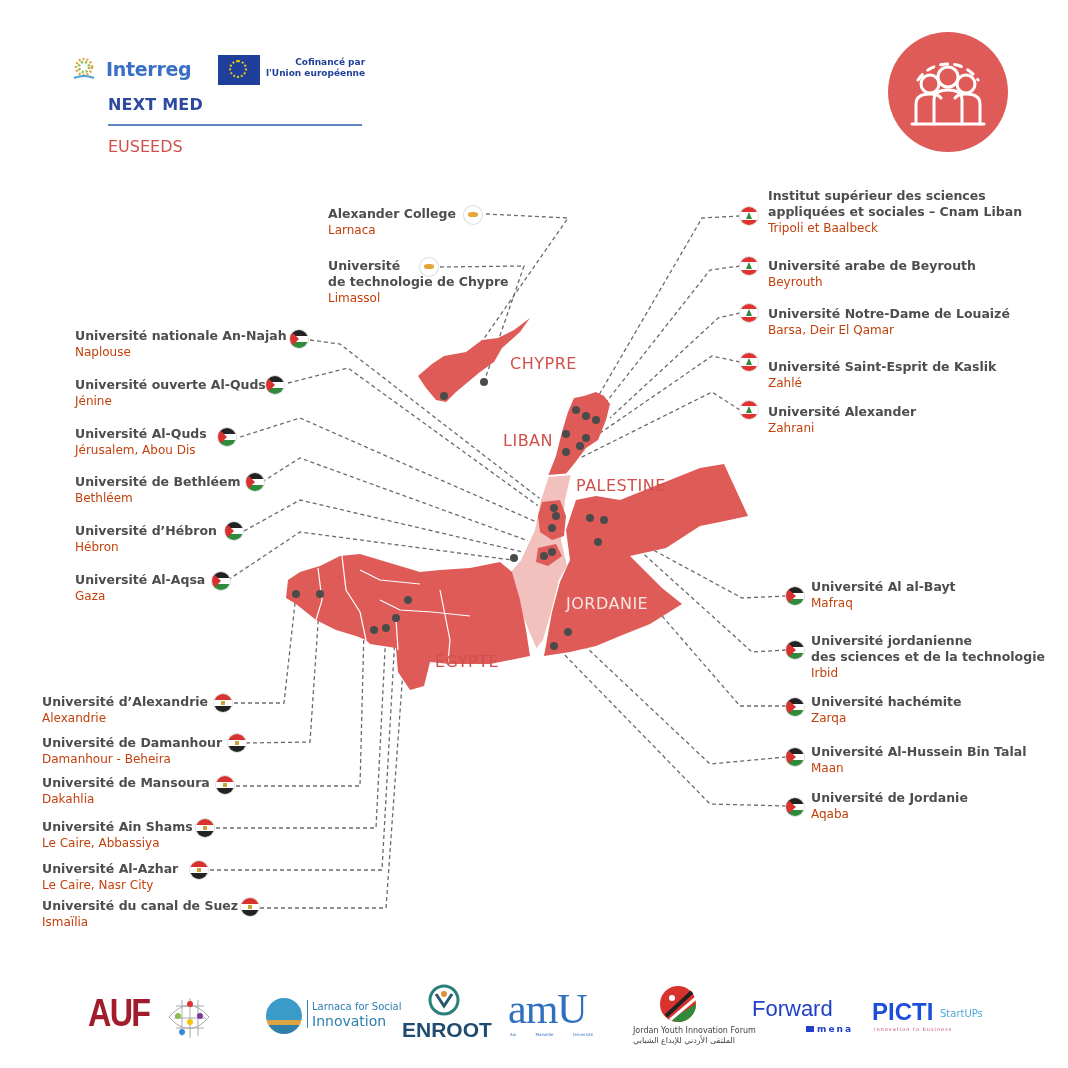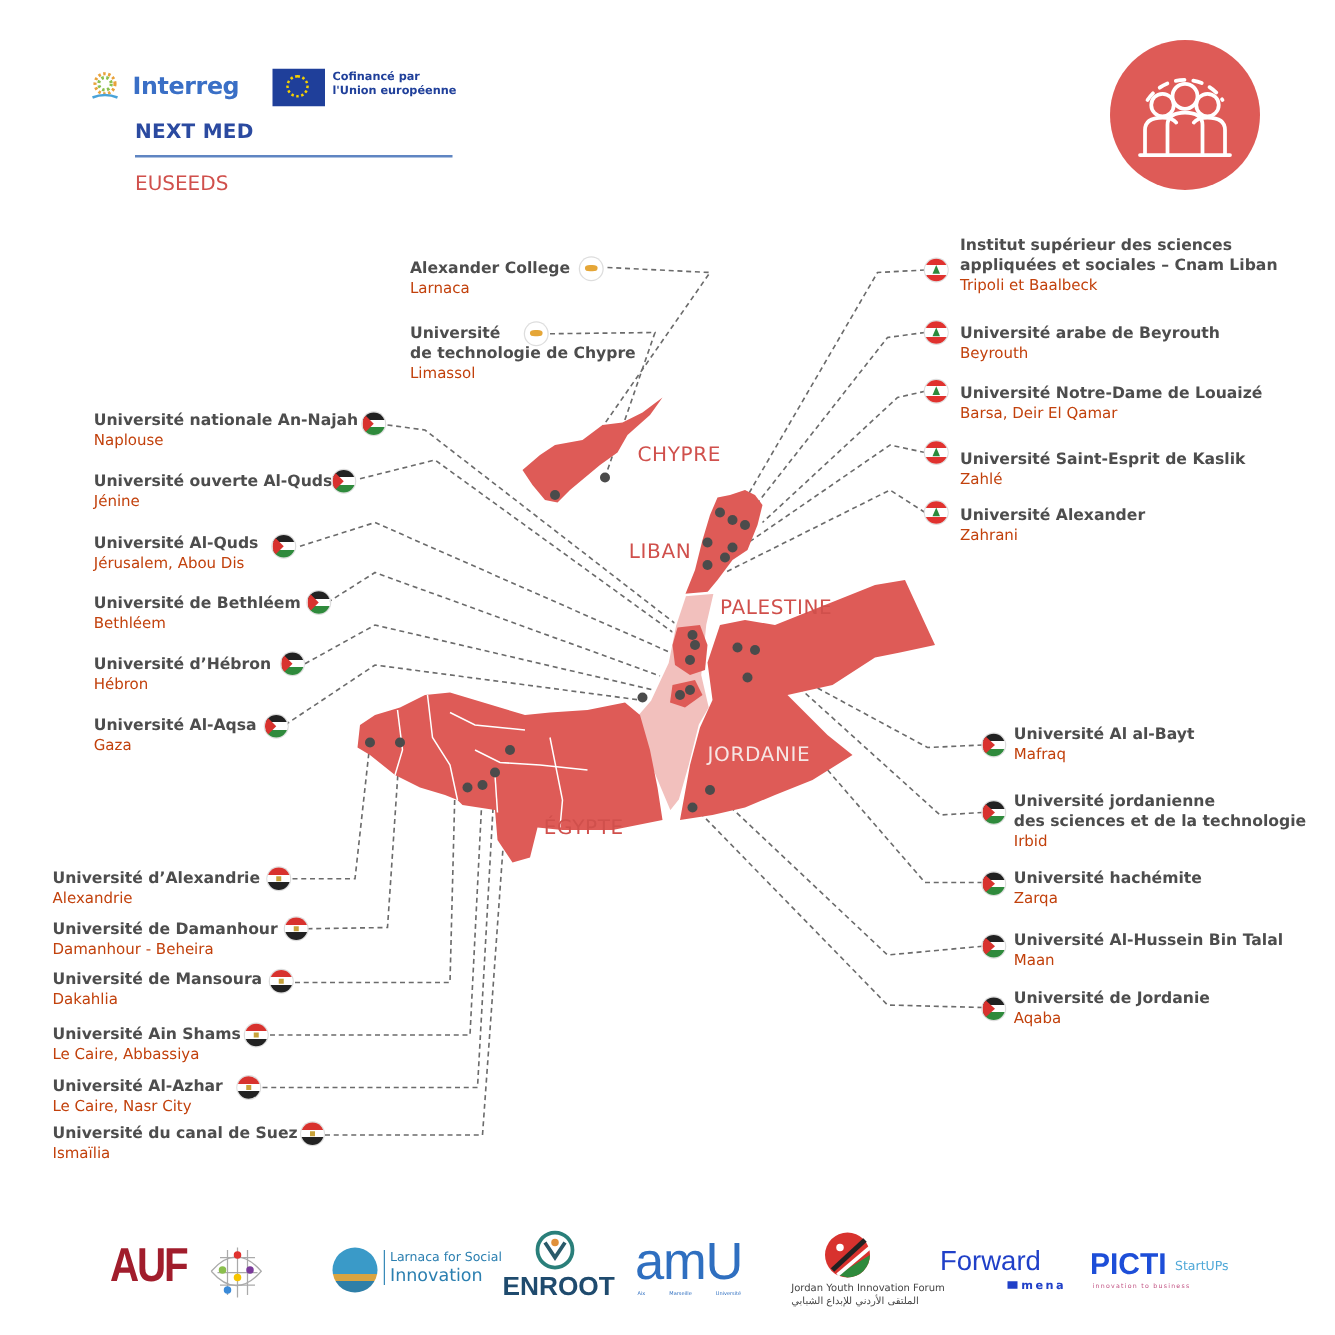--- a/index.html
+++ b/index.html
@@ -2,21 +2,21 @@
 <html><head>
 <meta charset="utf-8">
 <style>
   html, body { margin:0; padding:0; background:#ffffff; }
   body { width:1068px; height:1068px; position:relative; overflow:hidden; font-family:"DejaVu Sans", sans-serif; color:#4a4a4a; }
   .abs { position:absolute; }
   
   .interreg-word { font-family:"DejaVu Sans", sans-serif; font-weight:bold; color:#3a6fc6; font-size:19px; letter-spacing:-0.3px; }
   .eu-flag { width:42px; height:30px; background:#1f3f9a; position:absolute; }
   .eu-flag .ring { position:absolute; left:11px; top:5px; width:18px; height:18px; border:2px dotted #f6d200; border-radius:50%; box-sizing:border-box; }
-  .eu-text { font-size:9px; font-weight:bold; color:#1f3f9a; line-height:11px; }
+  .eu-text { font-size:9px; font-weight:bold; color:#1f3f9a; line-height:11px;text-align:right; }
   .nextmed { font-size:16px; font-weight:bold; color:#2b4aa0; letter-spacing:0.2px; }
   .hdr-line { height:2px; background:#5f85c2; }
   .euseeds { font-size:16px; color:#d0504c; }
   .people-circle { width:120px; height:120px; border-radius:50%; background:#de5b57; }
   
   .uni { position:absolute; font-size:12.5px; line-height:16px; white-space:nowrap; }
   .uni .n { font-weight:bold; color:#4d4d4d; display:block; }
   .uni .c { color:#c2410c; display:block; font-size:12px; }
   .flag { position:absolute; width:18px; height:18px; border-radius:50%; overflow:hidden; box-shadow:0 0 0 1px #ddd; }
   .country { position:absolute; font-size:16px; letter-spacing:0.5px; }
@@ -357,21 +357,21 @@
     <div style="font-size:14px">Innovation</div>
   </div>
 
   <svg class="logo" style="left:428px;top:984px" width="32" height="32">
     <circle cx="16" cy="16" r="14" fill="none" stroke="#2a7f7a" stroke-width="3"></circle>
     <circle cx="16" cy="10" r="3" fill="#e0903a"></circle>
       <path d="M8 10 L16 22 L24 10" stroke="#2a5a6a" stroke-width="3" fill="none"></path>
   </svg>
   <div class="logo" style="left:402px;top:1018px;font-size:21px;font-weight:bold;color:#1f4b6e;font-family:'Liberation Sans',sans-serif">ENROOT</div>
 
-  <div class="logo" style="left:508px;top:988px;font-size:42px;color:#2f6fc0;font-family:Liberation Sans, sans-serif;letter-spacing:-1px;line-height:42px">amU</div>
+  <div class="logo" style="left:508px;top:988px;font-size:42px;color:#2f6fc0;font-family:Liberation Serif, serif;letter-spacing:-1px;line-height:42px">amU</div>
   <div class="logo" style="left:510px;top:1032px;font-size:4px;color:#2f6fc0;word-spacing:18px">Aix   Marseille   Université</div>
 
   <svg class="logo" style="left:656px;top:984px" width="44" height="40">
     <circle cx="22" cy="20" r="18" fill="#d8322e"></circle>
     <path d="M22 38 A18 18 0 0 0 40 20 L14 36 Z" fill="#2f8a3c"></path>
     <path d="M10 32 L36 8" stroke="#222" stroke-width="4"></path>
       <path d="M14 36 L40 14" stroke="#fff" stroke-width="3"></path>
     <circle cx="16" cy="14" r="3" fill="#fff"></circle>
   </svg>
   <div class="logo" style="left:633px;top:1026px;font-size:8px;color:#444;line-height:10px;">

